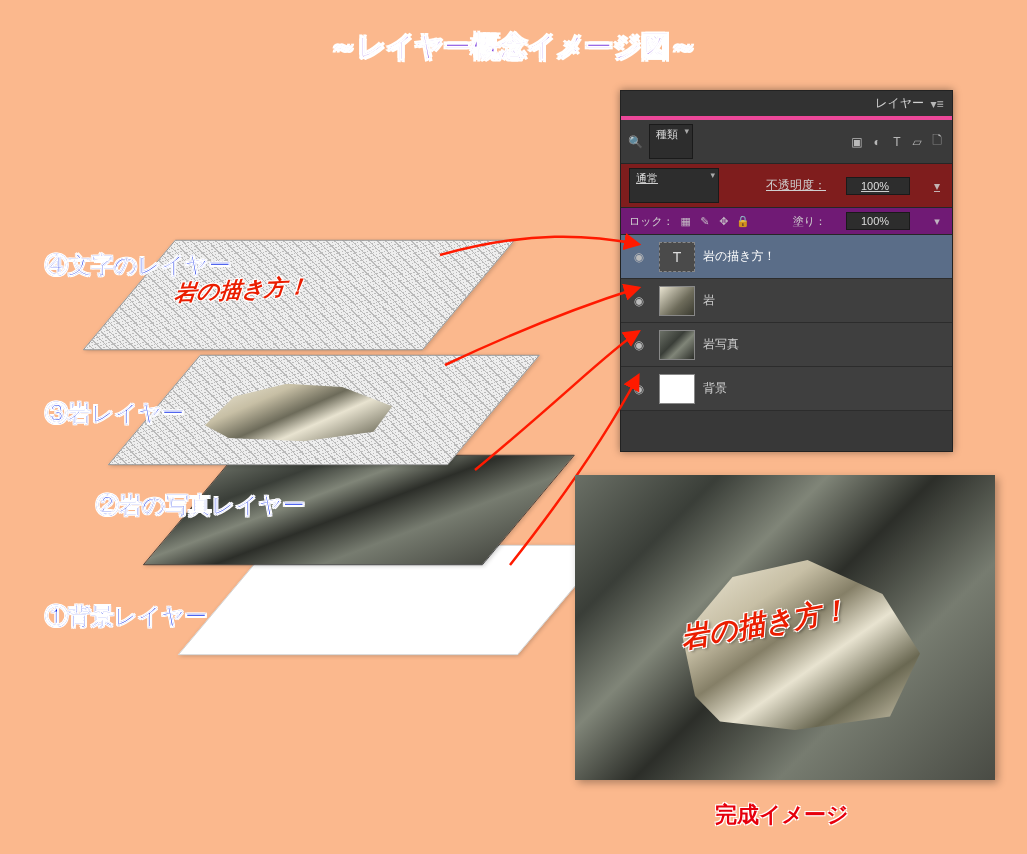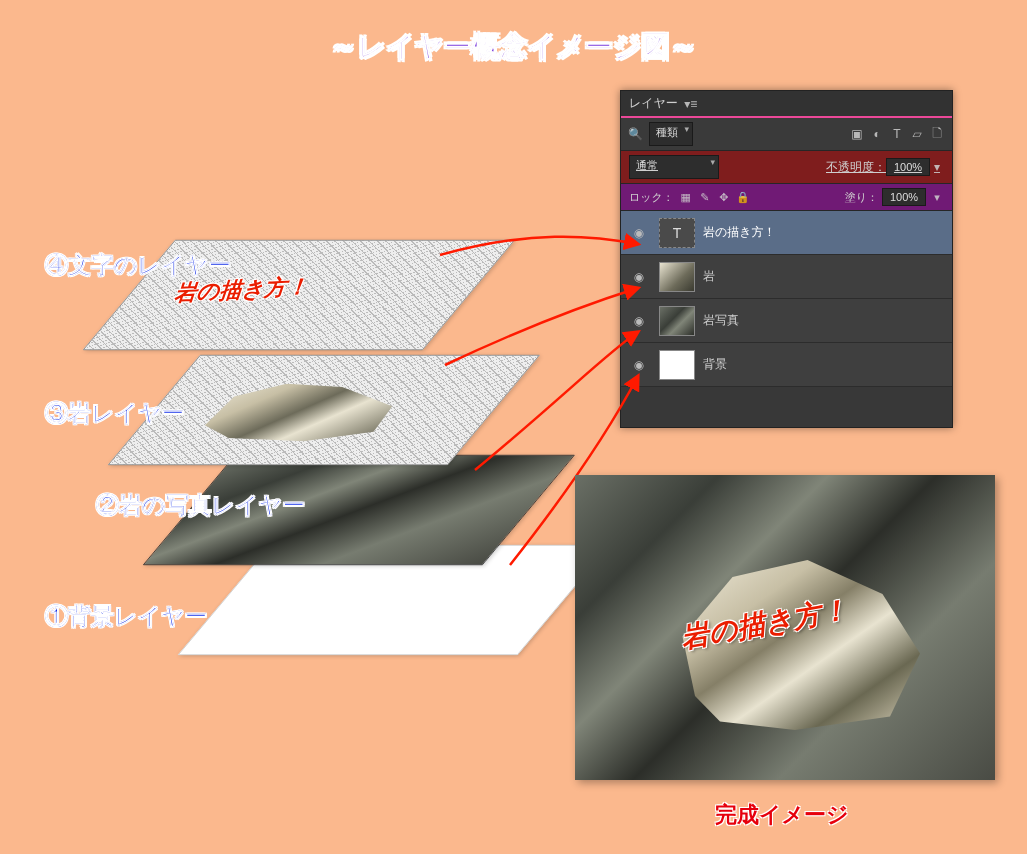--- a/index.html
+++ b/index.html
@@ -81,32 +81,32 @@
     top: 90px;
     left: 620px;
     width: 333px;
     background: #3f3f3f;
     color: #cfcfcf;
     font-size: 12px;
     border: 1px solid #222;
     box-shadow: 0 0 8px rgba(0,0,0,0.4);
   }
   .ps-row { display: flex; align-items: center; padding: 4px 8px; gap: 6px; }
-  .ps-header { background: #323232; border-bottom: 2px solid #ec4899; justify-content: flex-start; }
+  .ps-header { background: #323232; border-bottom: 4px solid #ec4899; justify-content: flex-end; }
   .ps-filter { background: #3a3a3a; border-bottom: 1px solid #262626; }
   .ps-blend { background: #7f1d1d; border-bottom: 1px solid #262626; justify-content: space-between; text-decoration: underline; }
   .ps-lock { background: #701a75; border-bottom: 1px solid #262626; justify-content: space-between; font-size: 11px; }
   .ps-dd {
     background: #2d2d2d; border: 1px solid #1a1a1a; color: #ddd;
-    padding: 2px 14px 5px 6px; font-size: 11px; position: relative;
+    padding: 2px 14px 16px 6px; font-size: 11px; position: relative;
   }
   .ps-dd::after { content: "▾"; position: absolute; right: 3px; top: 1px; font-size: 9px; color: #aaa;}
   .ps-input {
     background: #2d2d2d; border: 1px solid #1a1a1a; color: #ddd;
-    padding: 2px 3px; font-size: 11px; width: 44px; text-align: center;
+    padding: 2px 14px; font-size: 11px; width: 64px; text-align: left;
   }
   .ps-icn { width: 14px; height: 14px; display: inline-flex; align-items: center; justify-content: center; opacity: 0.85; }
   .layer-list { background: #3f3f3f; }
   .layer-item {
     display: flex; align-items: center; height: 44px;
     border-bottom: 1px solid #2c2c2c; padding: 0 6px; gap: 8px;
   }
   .layer-item.selected { background: #5a6d88; color: #fff; }
   .eye { width: 24px; text-align: center; color: #bbb; }
   .thumb {
@@ -178,35 +178,35 @@
     <span class="ps-dd">種類</span>
     <span class="ps-spacer"></span>
     <span class="ps-icn">▣</span>
     <span class="ps-icn">◐</span>
     <span class="ps-icn">T</span>
     <span class="ps-icn">▱</span>
     <span class="ps-icn">🗋</span>
   </div>
   <div class="ps-row ps-blend">
     <span class="ps-dd" style="min-width:90px;">通常</span>
-    <span style="display:flex;align-items:center;gap:0;">
+    <span style="display:flex;align-items:center;gap:20px;">
       <span>不透明度：</span>
       <span class="ps-input">100%</span>
       <span class="ps-icn">▾</span>
     </span>
   </div>
   <div class="ps-row ps-lock">
     <span style="display:flex;align-items:center;gap:5px;">
       <span>ロック：</span>
       <span class="ps-icn">▦</span>
       <span class="ps-icn">✎</span>
       <span class="ps-icn">✥</span>
       <span class="ps-icn">🔒</span>
     </span>
-    <span style="display:flex;align-items:center;gap:4px;">
+    <span style="display:flex;align-items:center;gap:20px;">
       <span>塗り：</span>
       <span class="ps-input">100%</span>
       <span class="ps-icn">▾</span>
     </span>
   </div>
   <div class="layer-list">
     <div class="layer-item selected">
       <span class="eye">◉</span>
       <span class="thumb text">T</span>
       <span class="layer-name">岩の描き方！</span>

